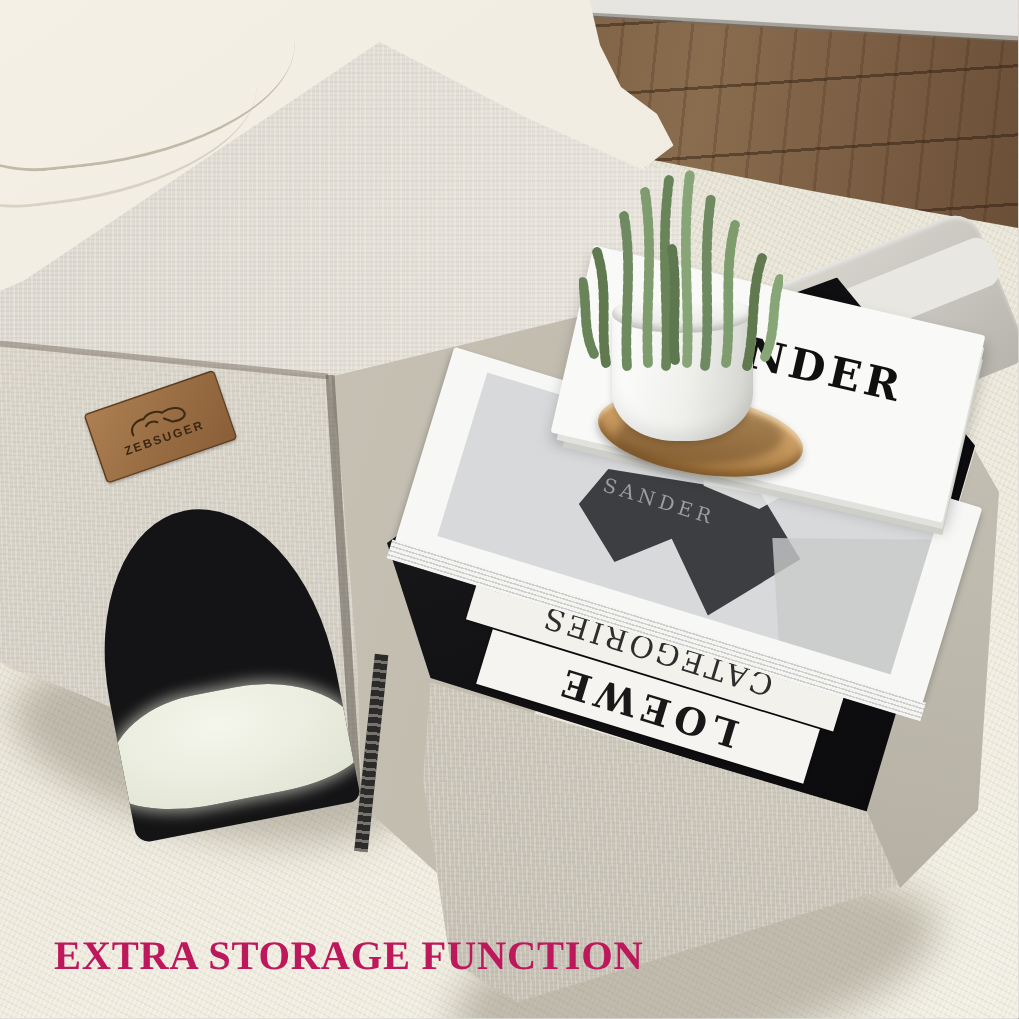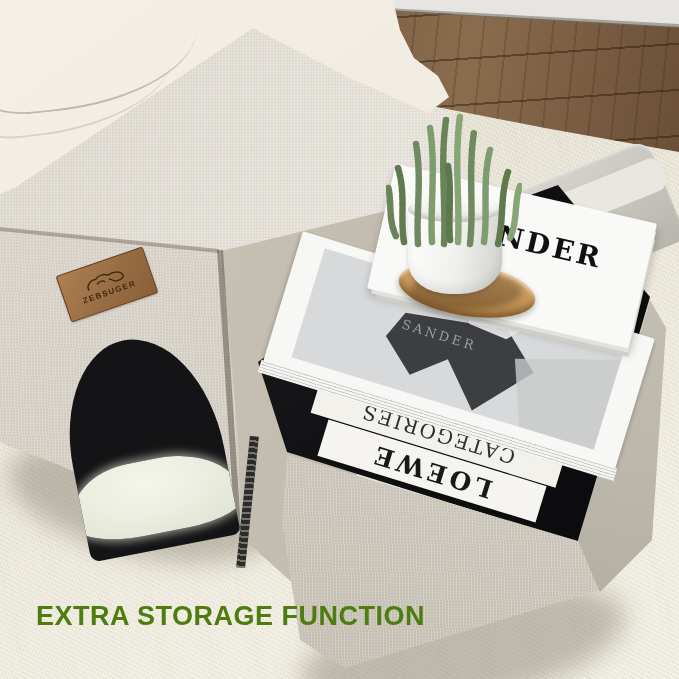--- a/index.html
+++ b/index.html
@@ -128,22 +128,22 @@
   .pot{position:absolute;left:408px;top:198px;width:94px;height:96px;
       border-radius:47px 47px 42px 42px / 16px 16px 32px 32px;
       background:linear-gradient(100deg,#ffffff 0%,#efefec 55%,#cfcfca 100%);
       box-shadow:inset 0 -6px 10px rgba(0,0,0,.08),0 2px 4px rgba(0,0,0,.15);}
   .pot-rim{position:absolute;left:0;top:-2px;width:94px;height:26px;border-radius:50%;
       background:linear-gradient(180deg,#fdfdfc,#e6e6e3);
       box-shadow:inset 0 -3px 5px rgba(0,0,0,.18);}
   .stems{position:absolute;left:386px;top:106px;width:136px;height:142px;}
 
   
-  .caption{position:absolute;left:36px;top:601px;font-size:27px;font-weight:bold;
-      letter-spacing:.5px;color:#4d7c0f;}
+  .caption{position:absolute;left:36px;top:622px;font-size:27px;font-weight:bold;
+      letter-spacing:.5px;color:#be185d;font-family:Liberation Serif, serif;}
 </style>
 </head>
 <body>
 
 <div class="stage">
 
   <div class="layer rug"></div>
   <div class="layer wood-floor"></div>
   <div class="layer baseboard"></div>
   <div class="layer baseboard-line"></div>

